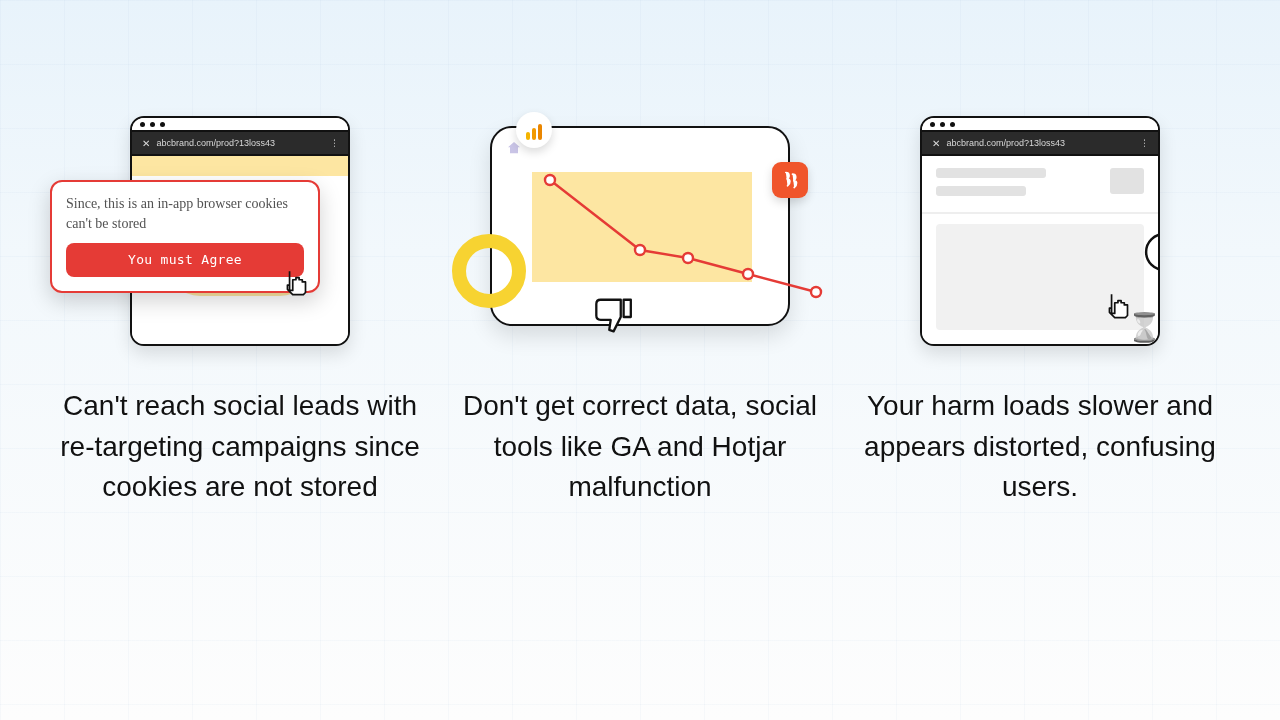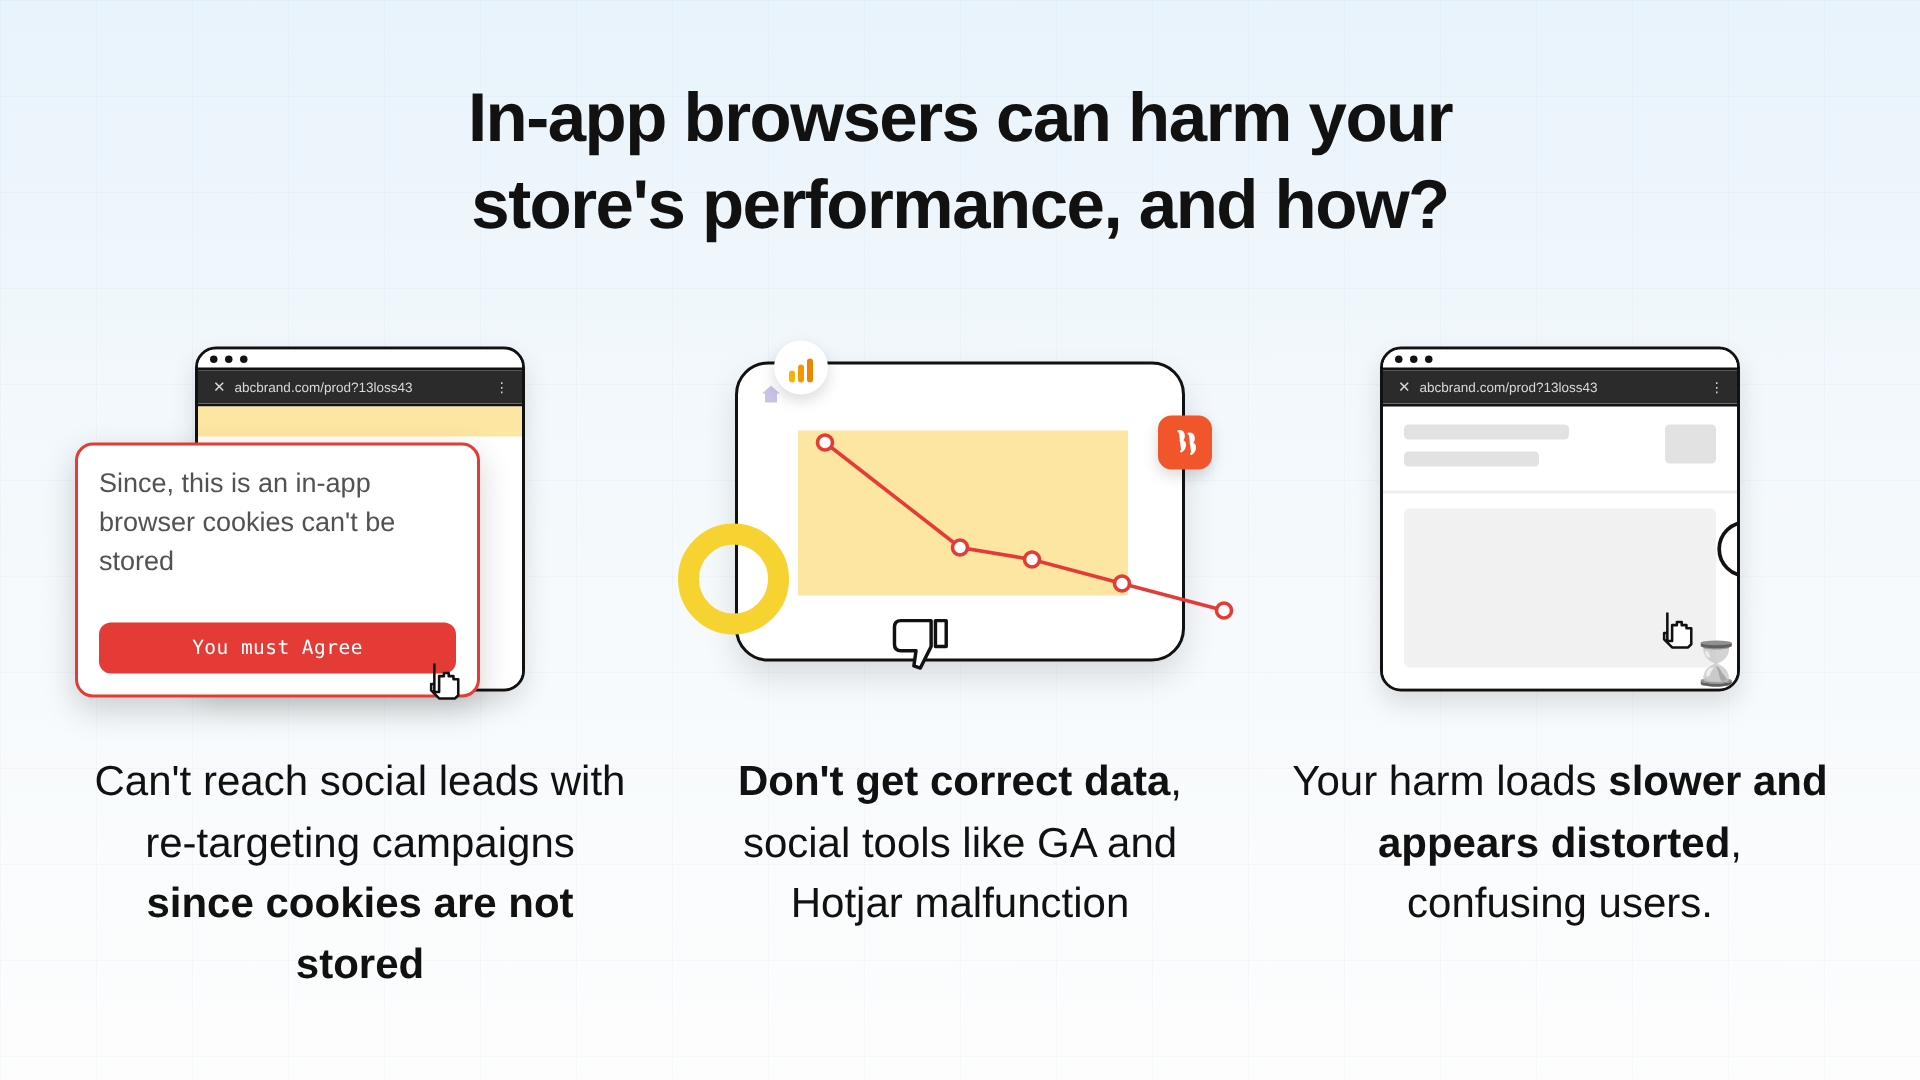--- a/index.html
+++ b/index.html
@@ -56,21 +56,21 @@
     position: relative;
     display: flex; align-items: flex-end; justify-content: center;
   }
   .caption {
     margin-top: 26px;
     font-size: 28px;
     line-height: 1.45;
     font-weight: 400;
     max-width: 360px;
   }
-  .caption b { font-weight: 700; }
+  .caption b { font-weight: 400; }
 
   
   .bwin {
     width: 220px;
     background: #fff;
     border: 2px solid #111;
     border-radius: 14px;
     box-shadow: 0 8px 18px rgba(0,0,0,0.12);
     overflow: hidden;
     position: relative;
@@ -107,26 +107,26 @@
     position: absolute;
     top: 70px; left: -10px;
     width: 270px;
     background: #fff;
     border: 2px solid #e53b36;
     border-radius: 12px;
     padding: 12px 14px 14px 14px;
     box-shadow: 0 8px 22px rgba(0,0,0,0.18);
   }
   .modal-text {
-    font-family: Liberation Sans, sans-serif;
-    font-size: 18px; line-height: 1.45; color: #525252;
+    font-family: Liberation Serif, serif;
+    font-size: 14px; line-height: 1.45; color: #525252;
     text-align: left;
   }
   .agree-btn {
-    margin-top: 28px;
+    margin-top: 8px;
     background: #e53b36;
     color: #fff;
     font-family: "Menlo", "Consolas", monospace;
     font-size: 13px;
     border-radius: 8px;
     height: 34px;
     display: flex; align-items: center; justify-content: center;
     letter-spacing: 0.3px;
   }
   .cursor1 { position: absolute; bottom: -14px; right: 4px; pointer-events: none; }
@@ -187,24 +187,20 @@
   .cursor3 { position: absolute; right: 22px; bottom: 16px; }
 
   
   .px-cursor { width: 34px; height: 34px; }
 </style>
 </head>
 <body>
 
 <div class="container">
 
-  <h1>
-    <span>In-app browsers can harm your</span><br>
-    <span>store's performance, and how?</span>
-  </h1>
 
   <div class="cols">
 
     <div class="col">
       <div class="illus">
         <div class="bwin c1-win">
           <div class="bwin-top">
             <div class="bwin-dot"></div>
             <div class="bwin-dot"></div>
             <div class="bwin-dot"></div>

